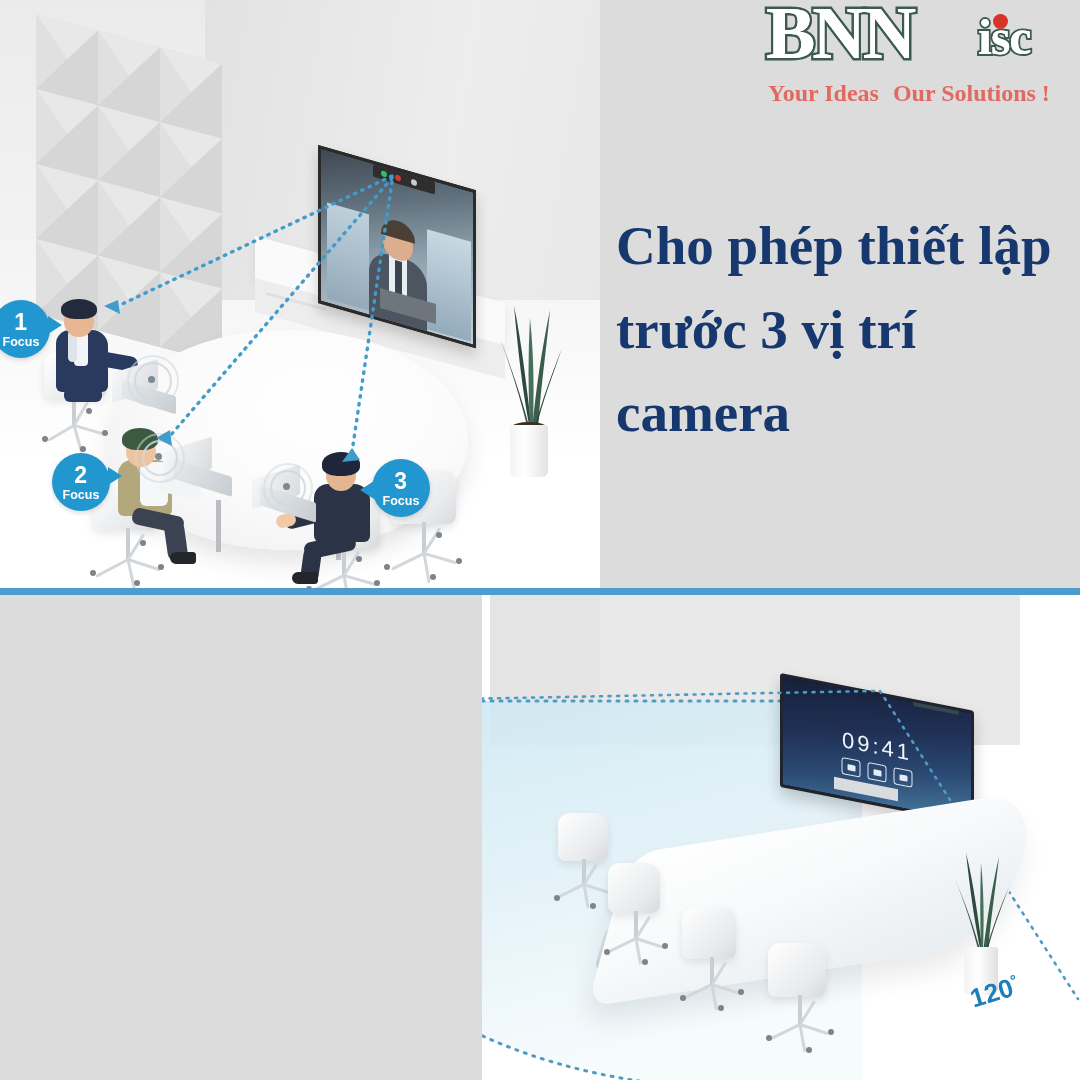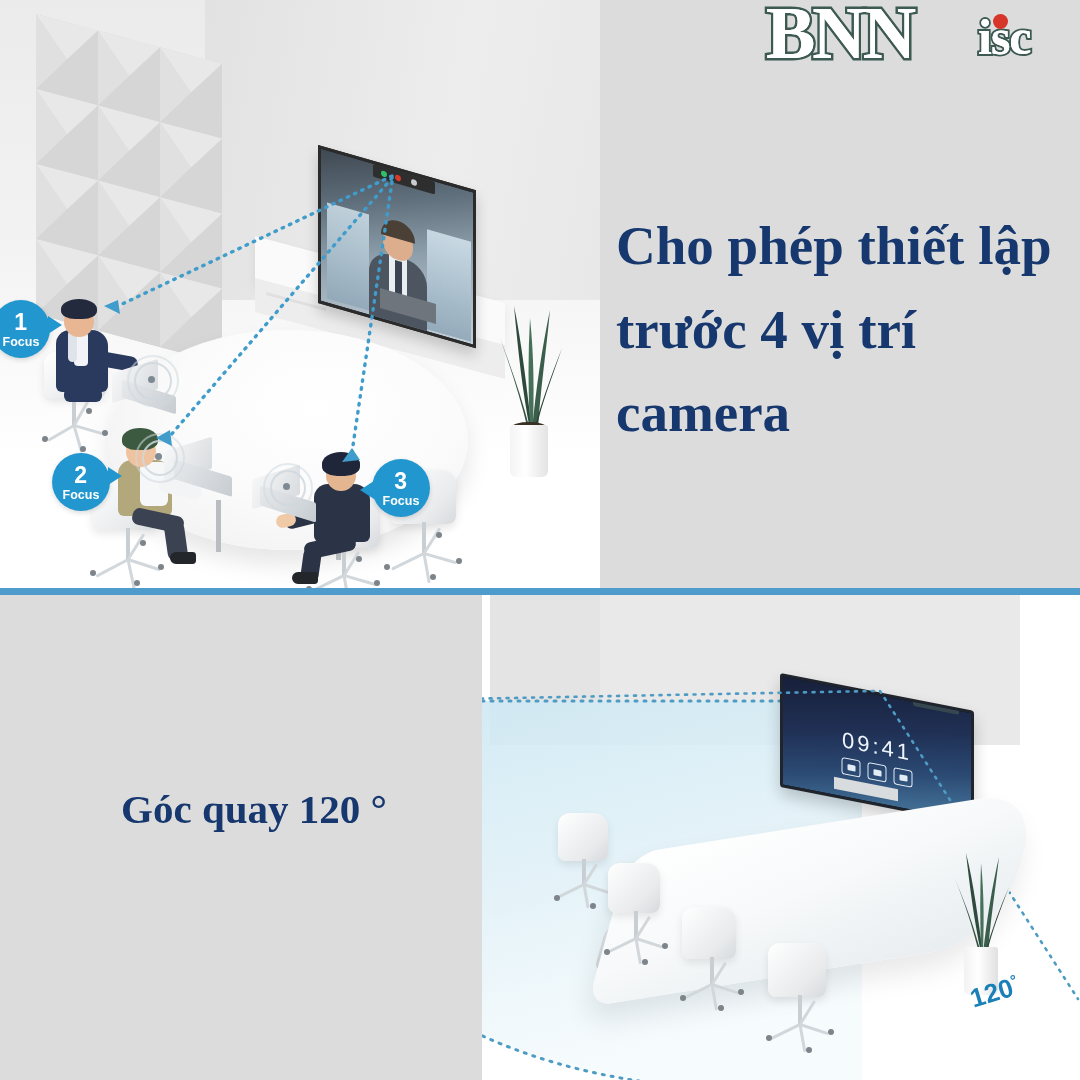--- a/index.html
+++ b/index.html
@@ -441,25 +441,28 @@
     </div>
 
     <div id="logo">
       <div id="logo-word">
         <span id="logo-bnn">BNN</span>
         <span id="logo-bnn-fill">BNN</span>
         <span id="logo-isc">isc</span>
         <span id="logo-isc-fill">isc</span>
         <span id="logo-dot"></span>
       </div>
+      <div id="logo-tag">
+        <span>Your Ideas</span><span class="sp"></span><span>Our Solutions !</span>
+      </div>
     </div>
 
     <div class="headline" id="h-top">
       <div>Cho phép thiết lập</div>
-      <div>trước 4 vị trí camera</div>
+      <div>trước 3 vị trí camera</div>
     </div>
   </div>
 
   <div id="divider"></div>
 
   <div id="bottom-panel" class="panel">
     <div id="bot-text-plate" style="left:0;top:0;height:485px"></div>
 
     <div id="bot-scene" style="top:0">
       <div id="bot-wall-l"></div>
@@ -562,17 +565,16 @@
         </svg>
       </div>
       <div id="bot-plant-pot"></div>
 
       <div id="deg-label">
         <span>120</span><sup>°</sup>
       </div>
     </div>
 
     <div class="headline" id="h-bot" style="top:181px">
-      <div>Góc quay 120 °</div>
     </div>
   </div>
 
 </div>
 
 </body></html>

